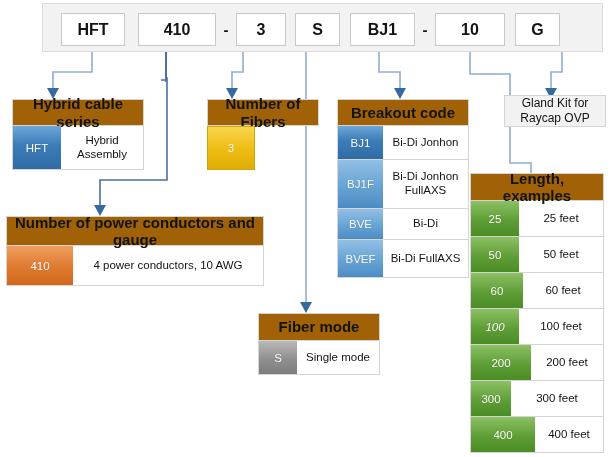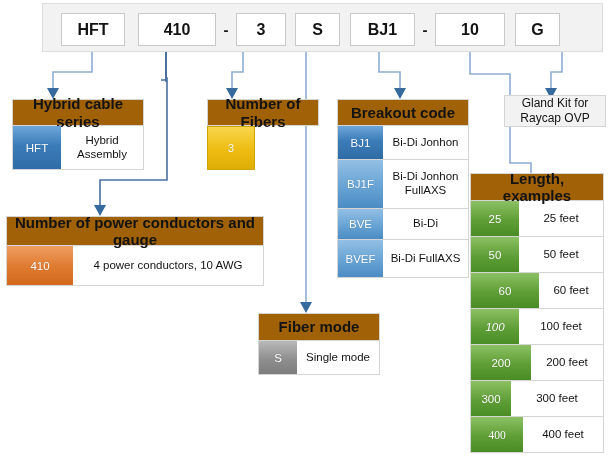--- a/index.html
+++ b/index.html
@@ -208,34 +208,34 @@
 
     <div class="row" style="height:36px;">
       <div class="badge b-green" style="width:48px;">25</div>
       <div class="desc">25 feet</div>
     </div>
     <div class="row" style="height:36px;">
       <div class="badge b-green" style="width:48px;">50</div>
       <div class="desc">50 feet</div>
     </div>
     <div class="row" style="height:36px;">
-      <div class="badge b-green" style="width:68px;">60</div>
+      <div class="badge b-green" style="width:52px;">60</div>
       <div class="desc">60 feet</div>
     </div>
     <div class="row" style="height:36px;">
       <div class="badge b-green" style="width:48px;font-style:italic;">100</div>
       <div class="desc">100 feet</div>
     </div>
     <div class="row" style="height:36px;">
       <div class="badge b-green" style="width:60px;">200</div>
       <div class="desc">200 feet</div>
     </div>
     <div class="row" style="height:36px;">
       <div class="badge b-green" style="width:40px;">300</div>
       <div class="desc">300 feet</div>
     </div>
     <div class="row" style="height:36px;">
-      <div class="badge b-green" style="width:52px;font-family:Liberation Serif, serif;">400</div>
+      <div class="badge b-green" style="width:64px;">400</div>
       <div class="desc">400 feet</div>
     </div>
   </div>
 
 </div>
 
 </body></html>

